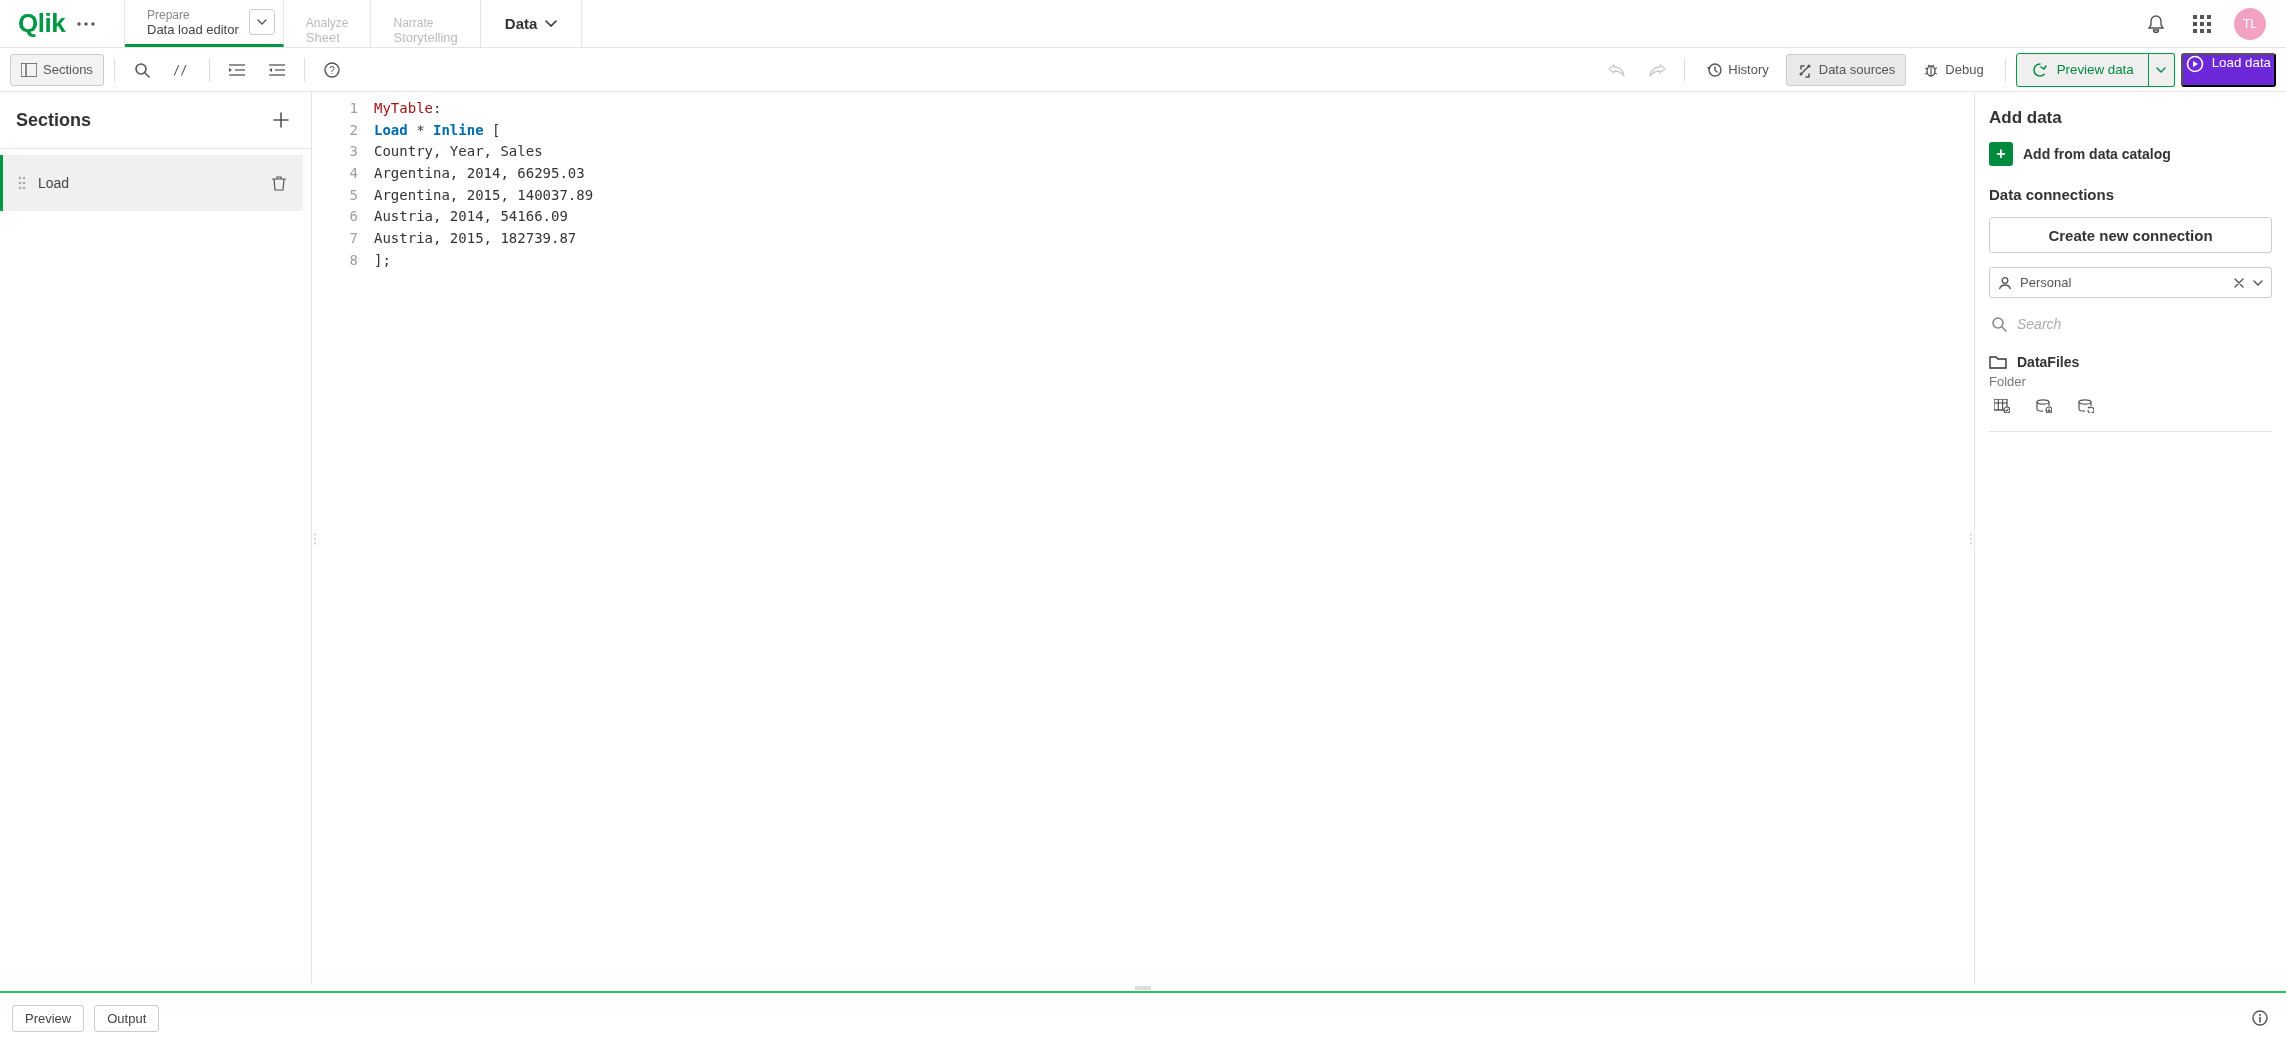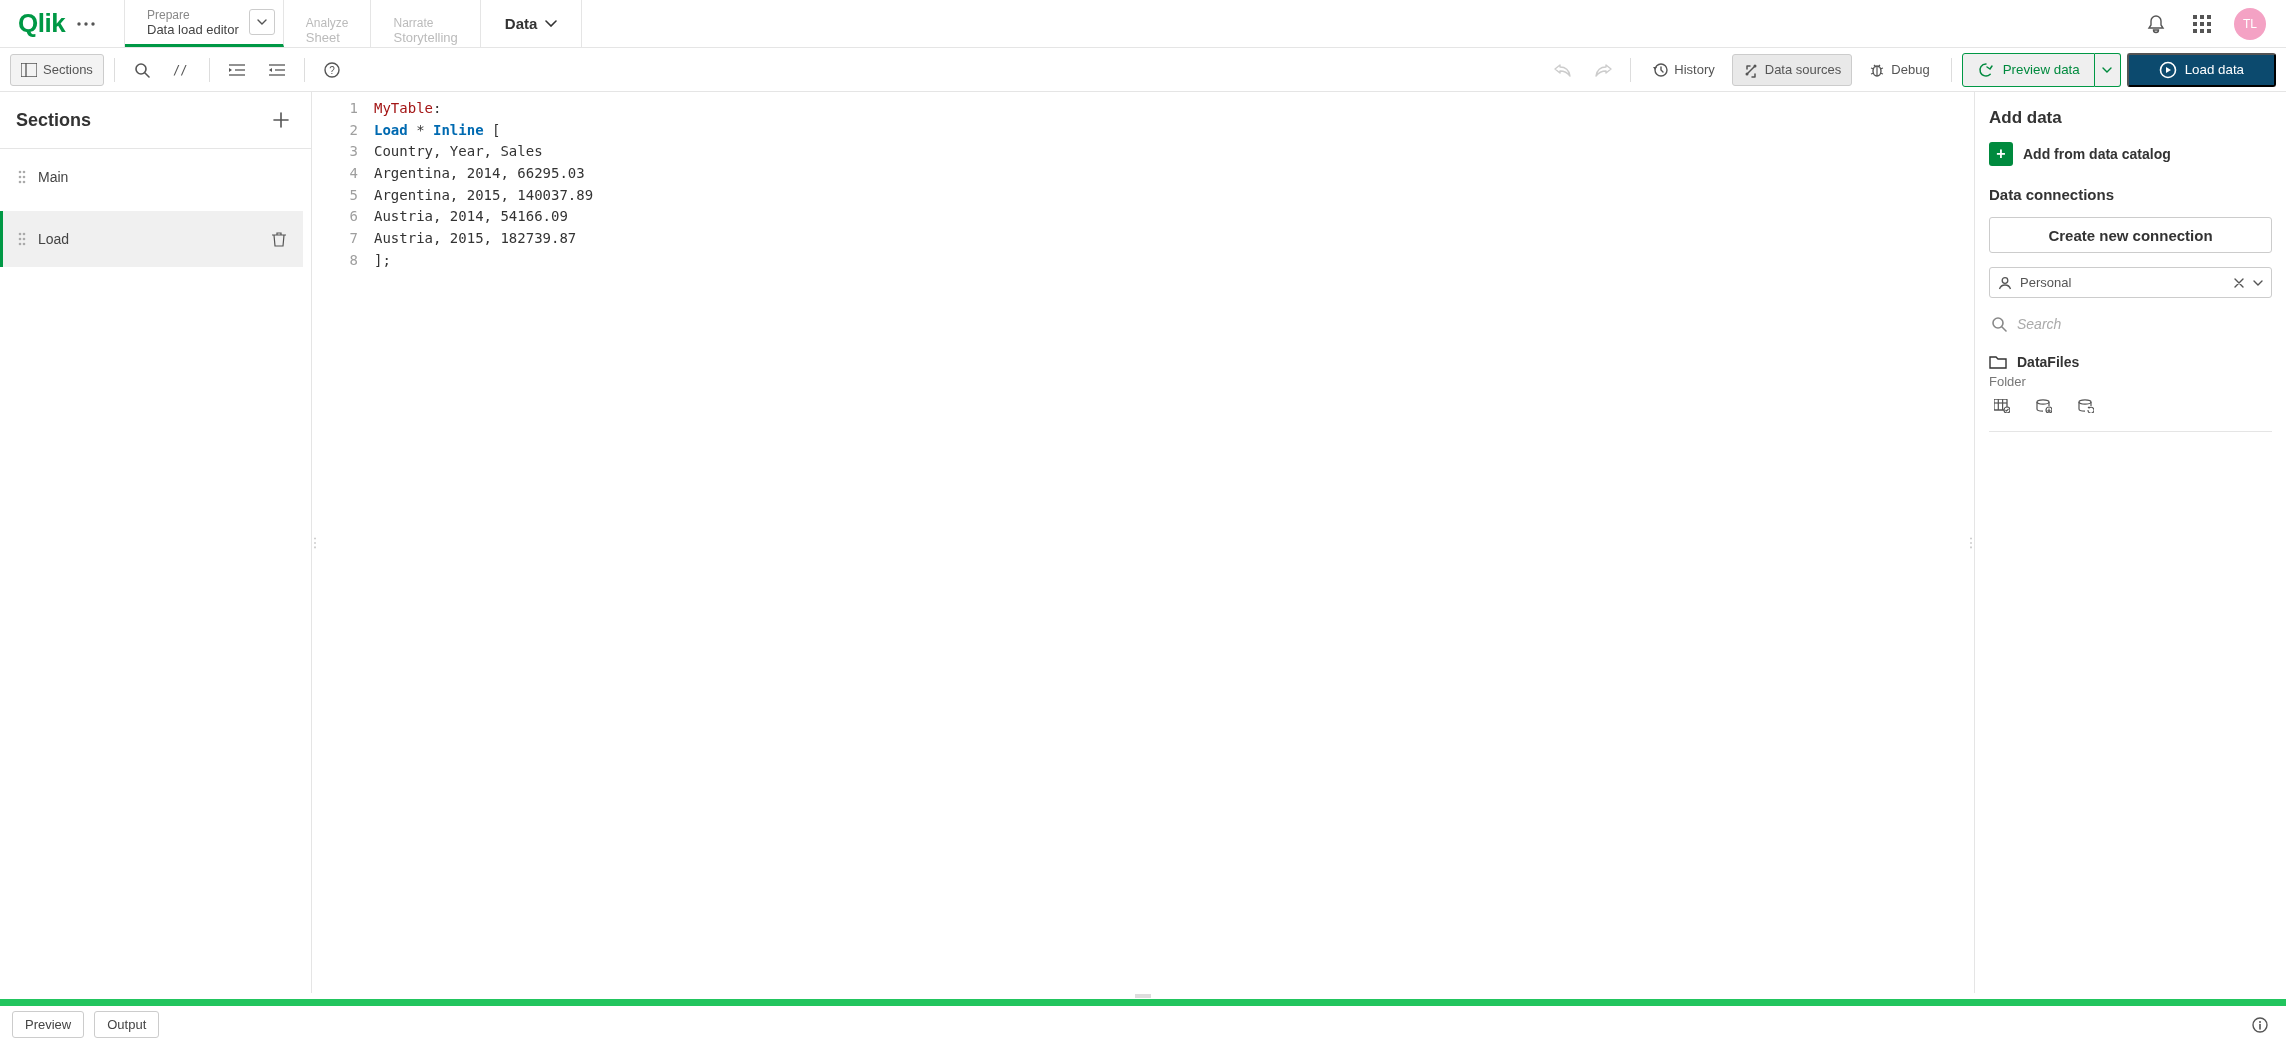--- a/index.html
+++ b/index.html
@@ -83,21 +83,21 @@
   font-size: 13px;
 }
 .tb-btn.bordered { border-color: #ccc; background:#f3f3f3; }
 .tb-divider { width:1px; height:24px; background:#ddd; margin:0 4px; }
 .toolbar-spacer { flex: 1; }
 .tb-btn.icon-only { width: 34px; justify-content:center; padding:0; }
 .tb-btn.disabled { color:#ccc; }
 .tb-btn.selected { background:#e9e9e9; border-color:#ccc; }
 .preview-btn { color:#008a3e; border:1px solid #009845; border-radius:3px; height:34px; padding:0 14px; display:flex; align-items:center; gap:8px; font-weight:500;}
 .preview-caret { width:26px; height:34px; border:1px solid #009845; border-left:none; border-radius:0 3px 3px 0; display:flex;align-items:center;justify-content:center;color:#008a3e;}
-.load-btn { background:#0c4a6e; color:#fff; height:34px; padding:0 30px; display:flex; align-items:center; gap:8px; border-radius:3px; font-weight:500;}
+.load-btn { background:#6d28d9; color:#fff; height:34px; padding:0 3px; display:flex; gap:8px; border-radius:3px; font-weight:500;}
 
 
 .main-area { flex:1; display:flex; min-height:0; }
 .left-panel {
   width: 312px;
   border-right: 1px solid #e5e5e5;
   display:flex; flex-direction:column;
 }
 .sections-header {
   display:flex; align-items:center; justify-content:space-between;
@@ -148,22 +148,22 @@
 .search-input { border:none; outline:none; flex:1; font-size:14px; color:#333; }
 .search-input::placeholder { color:#aaa; font-style:italic; }
 .df-item { display:flex; align-items:center; gap:10px; padding:4px 0; font-size:14px; color:#333; font-weight:600;}
 .folder-type { font-size:13px; color:#777; font-weight:400;}
 .df-actions { display:flex; gap:20px; padding:6px 2px; color:#888;}
 .df-actions .icon-btn { width:22px;height:22px; }
 .hr { height:1px; background:#e5e5e5; }
 
 
 .bottom-bar {
-  height: 44px;
-  border-top:7px solid #22c55e;
+  height: 52px;
+  border-top:2px solid #22c55e;
   display:flex; align-items:center; padding:0 12px; gap:10px;
 }
 .tab-btn {
   border:1px solid #ccc; border-radius:3px; padding:5px 12px; font-size:13px; color:#444; cursor:pointer; background:#fff;
 }
 .bottom-spacer { flex:1; }
 
 
 svg { display:block; }
 </style>
@@ -346,35 +346,20 @@
       <span>Sections</span>
       <span class="icon-btn">
         <svg width="16" height="16" viewBox="0 0 16 16">
             <line x1="8" y1="1" x2="8" y2="15" stroke="currentColor" stroke-width="1.6" stroke-linecap="round"></line>
             <line x1="1" y1="8" x2="15" y2="8" stroke="currentColor" stroke-width="1.6" stroke-linecap="round"></line>
           </svg>
       </span>
     </div>
     <div class="sections-hr"></div>
 
-    <div class="section-item">
-      <span class="drag-handle">
-        <svg width="8" height="14" viewBox="0 0 8 14">
-            <g fill="currentColor">
-              <circle cx="2" cy="2" r="1.3"></circle>
-              <circle cx="6" cy="2" r="1.3"></circle>
-              <circle cx="2" cy="7" r="1.3"></circle>
-              <circle cx="6" cy="7" r="1.3"></circle>
-              <circle cx="2" cy="12" r="1.3"></circle>
-              <circle cx="6" cy="12" r="1.3"></circle>
-            </g>
-          </svg>
-      </span>
-      <span>Main</span>
-    </div>
 
     <div class="section-item active">
       <span class="drag-handle">
         <svg width="8" height="14" viewBox="0 0 8 14">
             <g fill="currentColor">
               <circle cx="2" cy="2" r="1.3"></circle>
               <circle cx="6" cy="2" r="1.3"></circle>
               <circle cx="2" cy="7" r="1.3"></circle>
               <circle cx="6" cy="7" r="1.3"></circle>
               <circle cx="2" cy="12" r="1.3"></circle>

